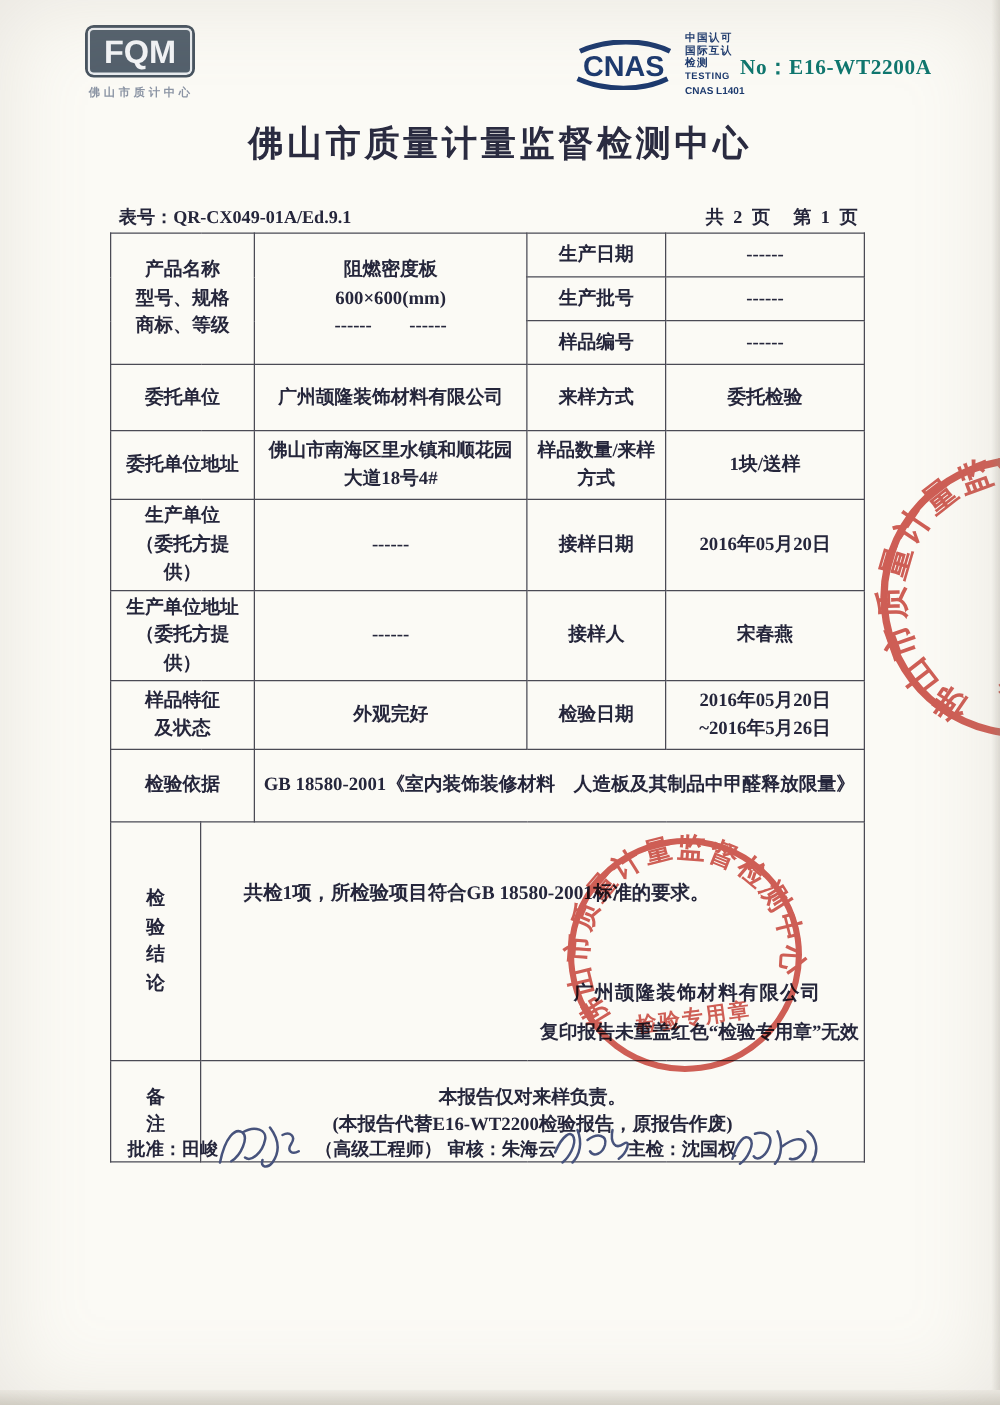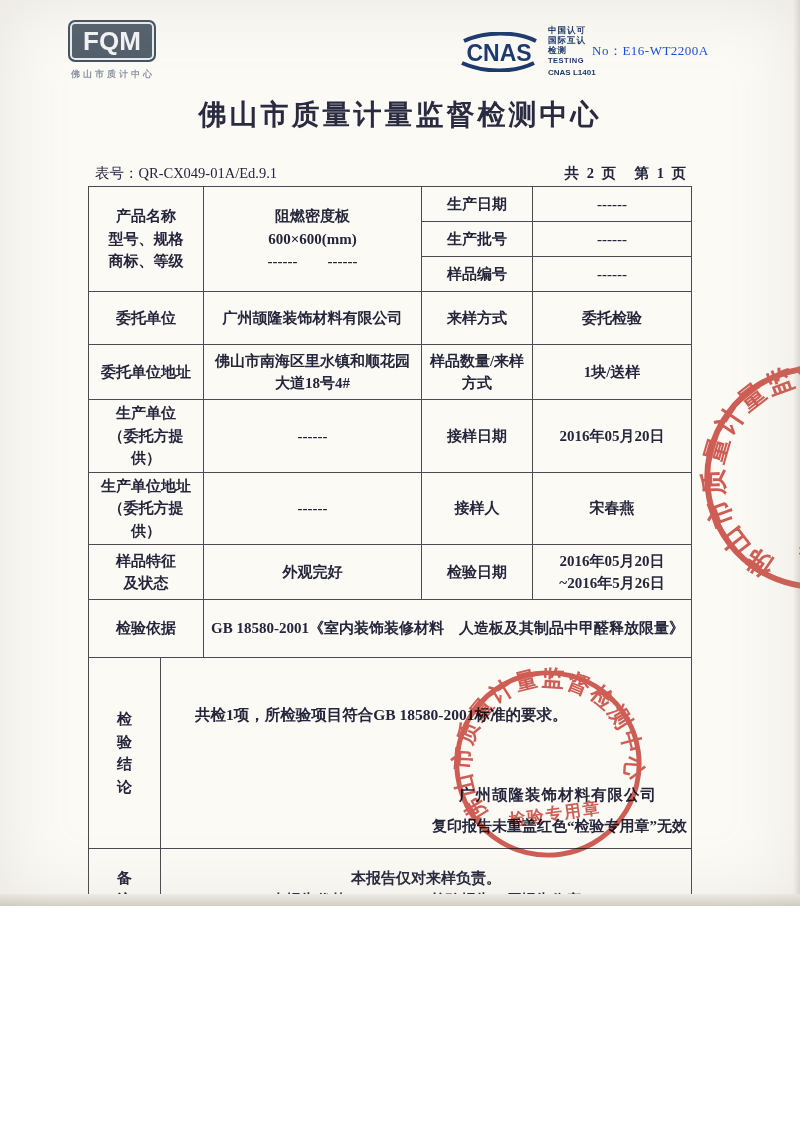--- a/index.html
+++ b/index.html
@@ -1,18 +1,18 @@
 <!DOCTYPE html>
 <html><head>
 <meta charset="utf-8">
 <style>
   * { margin:0; padding:0; box-sizing:border-box; }
   html,body { background:#ffffff; }
   .page {
-    position:relative; width:800px; height:906px; overflow:hidden;
+    position:relative; width:800px; height:1124px; overflow:hidden;
     background:#fbfaf5;
     font-family:"Liberation Serif","DejaVu Serif",serif;
     color:#25263b;
   }
   .page::before {
     content:""; position:absolute; inset:0; z-index:9; pointer-events:none;
     box-shadow: inset 0 0 70px rgba(160,152,135,.20);
   }
   .scan-edge-bottom { position:absolute; left:0; bottom:0; width:100%; height:12px;
     background:linear-gradient(#f4f2ec, #d9d6cd); z-index:8; }
@@ -31,28 +31,28 @@
   .cma-num { margin-top:4px; text-align:center; font-size:13px; letter-spacing:2px;
     color:#c2413a; font-weight:700; }
   .cal-num { margin-top:5px; text-align:center; font-size:7.5px; letter-spacing:0;
     color:#c2413a; font-weight:700; }
   .cnas-lines { font-size:8.5px; line-height:1.18; color:#1d3a6e; font-weight:700;
     white-space:pre-line; letter-spacing:1px; }
   .cnas-testing { font-size:7.5px; color:#1d3a6e; font-weight:700;
     font-family:"Liberation Sans",sans-serif; letter-spacing:.5px; margin-top:1px;}
   .cnas-l { font-size:8px; color:#1d3a6e; font-weight:700;
     font-family:"Liberation Sans",sans-serif; margin-top:3px; }
-  .report-no { font-size:13px; font-weight:400; color:#1d4ed8; letter-spacing:.5px; }
+  .report-no { font-size:17px; font-weight:700; color:#0f766e; letter-spacing:.5px; }
 
   
   .title-org { position:absolute; top:96px; left:0; width:100%; text-align:center;
     font-size:28px; font-weight:700; letter-spacing:3px; color:#2a2b40; }
   .title-doc { position:absolute; top:129px; left:0; width:100%; text-align:center;
     font-size:27px; font-weight:700; letter-spacing:7px; color:#2a2b40; }
-  .meta-form { position:absolute; top:164px; left:95px; font-size:14.5px; font-weight:400;text-align:center; }
+  .meta-form { position:absolute; top:164px; left:95px; font-size:14.5px; font-weight:700;text-align:center; }
   .meta-page { position:absolute; top:164px; right:112px; font-size:14.5px; font-weight:600; letter-spacing:2px; }
 
   
   .report-table { position:absolute; left:88px; top:186px; width:603px;
     border-collapse:collapse; table-layout:fixed; }
   .report-table td { border:1px solid #4a4a54; font-size:15px; font-weight:600;
     text-align:center; vertical-align:middle; padding:2px 6px; line-height:1.5; }
   .pre { white-space:pre-line; }
   .tl { text-align:left; padding-left:12px; }
   .tall-lines { line-height:2.15; }
@@ -199,20 +199,35 @@
 
     <tr style="height:81px">
       <td class="pre v-label-sm">备
 注</td>
       <td colspan="4" class="remark-cell pre">本报告仅对来样负责。
 (本报告代替E16-WT2200检验报告，原报告作废)</td>
     </tr>
   </tbody>
     </table>
 
+  <div class="sig-row">
+    <span class="lbl" style="left:102px; top:8px;">批准：田峻</span>
+    <svg class="sig-svg" style="left:168px; top:-6px;" width="78" height="46" viewBox="0 0 78 46">
+      <path d="M8,34 C12,14 20,6 26,10 C31,14 25,28 17,33 M26,10 C36,4 46,8 44,16 C42,26 33,34 28,30 M48,6 C54,14 57,24 50,34 C46,39 40,38 42,32 M58,12 C64,9 69,13 65,19 C61,25 66,28 71,25" fill="none" stroke="#47537c" stroke-width="2" stroke-linecap="round"></path>
+    </svg>
+    <span class="lbl" style="left:252px; top:8px;">（高级工程师）</span>
+    <span class="lbl" style="left:358px; top:8px;">审核：朱海云</span>
+    <svg class="sig-svg" style="left:438px; top:-6px;" width="70" height="46" viewBox="0 0 70 46">
+      <path d="M6,26 C12,12 19,8 21,14 C23,20 17,30 12,34 M24,8 C28,18 26,28 20,34 M32,16 C40,10 48,12 46,20 C44,27 37,30 34,25 M52,8 C50,18 54,24 61,19 C67,15 64,26 57,31" fill="none" stroke="#47537c" stroke-width="2" stroke-linecap="round"></path>
+    </svg>
+    <span class="lbl" style="left:502px; top:8px;">主检：沈国权</span>
+    <svg class="sig-svg" style="left:580px; top:-5px;" width="82" height="46" viewBox="0 0 82 46">
+      <path d="M6,30 C10,16 16,10 20,14 C24,18 18,30 12,34 M24,10 C30,8 38,10 36,18 C34,27 26,33 23,28 M42,8 C46,16 46,28 40,34 M46,20 C54,14 62,12 64,18 C66,24 58,32 52,30 M66,8 C72,12 76,22 70,32" fill="none" stroke="#47537c" stroke-width="2" stroke-linecap="round"></path>
+    </svg>
+  </div>
 
   <svg class="stamp stamp-center" viewBox="0 0 200 200">
     <circle cx="100" cy="100" r="93" fill="none" stroke="#cc4a41" stroke-width="5"></circle>
     <path id="arcC" d="M34.5,145.9 A80,80 0 1 1 165.5,145.9" fill="none"></path>
     <text font-size="23" font-weight="bold" fill="#cc4a41" letter-spacing="2">
       <textPath href="#arcC" startOffset="1%">佛山市质量计量监督检测中心</textPath>
     </text>
     <text x="100" y="157" text-anchor="middle" font-size="17" font-weight="bold" fill="#cc4a41" letter-spacing="2">检验专用章</text>
   </svg>
 

